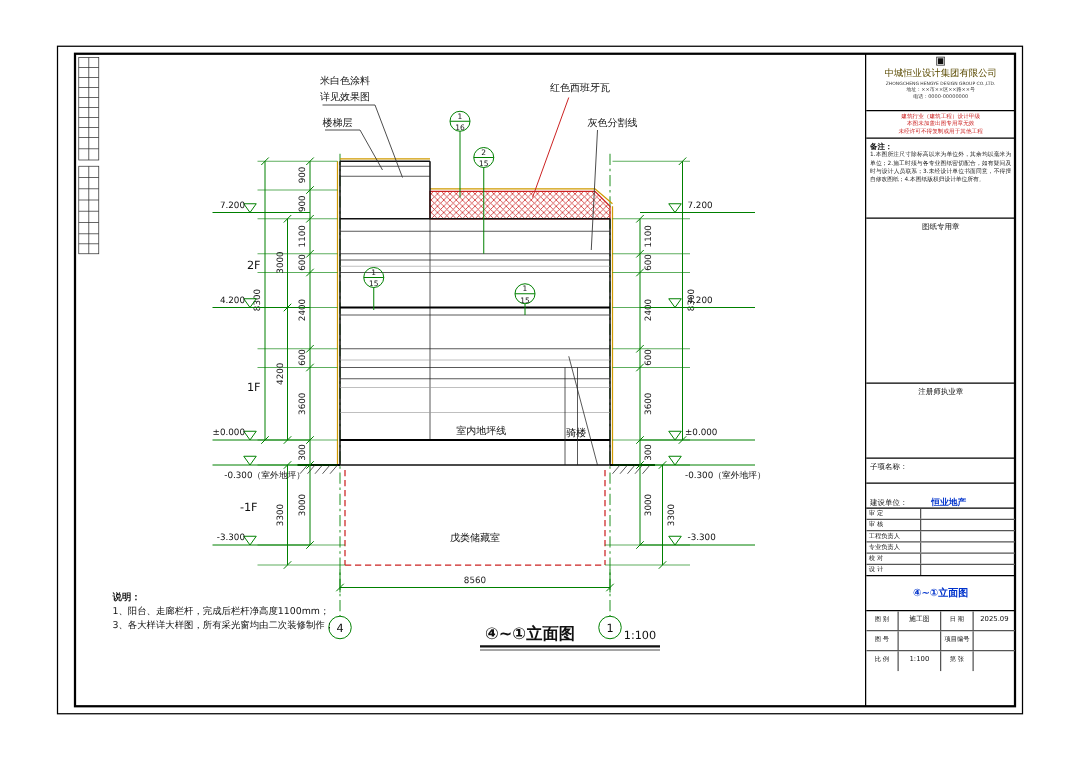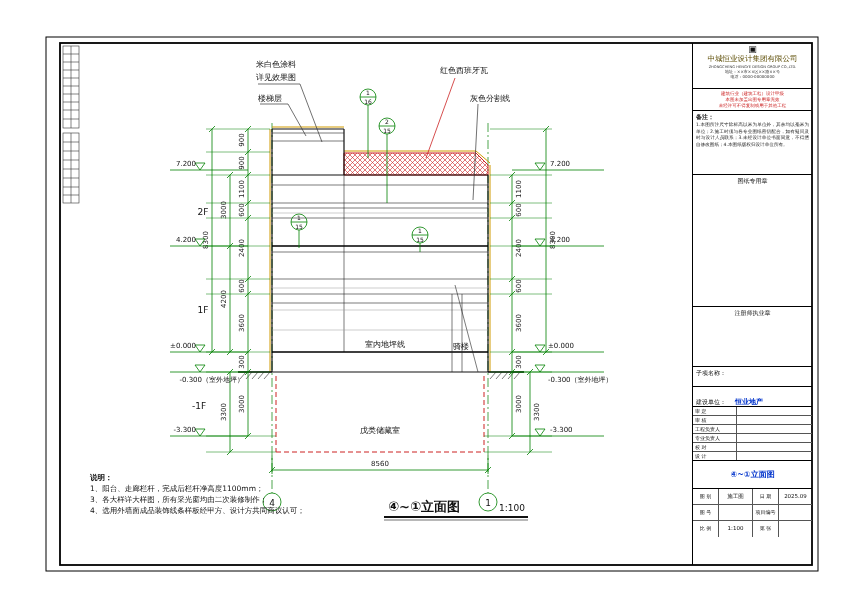--- a/index.html
+++ b/index.html
@@ -49,21 +49,21 @@
   .remark .rl{font-size:6px;font-weight:bold;}
   .remark .rt{font-size:4.6px;line-height:6.5px;color:#222;text-align:justify;}
   .stampA{height:132px;padding-top:2px;text-align:center;font-size:6px;}
   .stampB{height:60px;padding-top:2px;text-align:center;font-size:6px;}
   .fld{padding:2px 3px;}
   .fld .lab{font-size:6px;}
   .fld .val{font-size:7px;color:#0033cc;text-align:center;font-weight:bold;}
   .proj{height:28px;}
   .sub{height:20px;}
   .cli{height:20px;}
-  .cli .val{display:inline;margin-left:4px;}
+  .cli .val{display:inline;margin-left:14px;}
   .pers{height:54px;}
   .prow{display:flex;height:9px;border-bottom:0.5px solid #555;box-sizing:border-box;}
   .prow:last-child{border-bottom:none;}
   .prow .pl{width:44px;border-right:0.5px solid #555;font-size:5px;line-height:8.5px;
             padding-left:2px;box-sizing:border-box;}
   .prow .pv{flex:1;font-size:5px;line-height:8.5px;padding-left:2px;}
   .dname{height:28px;display:flex;align-items:center;justify-content:center;}
   .dname .val{font-size:8px;color:#0033cc;font-weight:bold;}
   .bgrid{height:48px;border-bottom:none !important;}
   .brow{display:flex;height:16px;border-bottom:0.5px solid #555;box-sizing:border-box;}
@@ -214,21 +214,20 @@
     <path d="M384 517 H528" stroke="#111" stroke-width="1.8" fill="none"></path>
     <path d="M384 520 H528" stroke="#111" stroke-width="0.6" fill="none"></path>
   </g>
 </svg>
 
 
 <div class="notes">
   <div class="nt">说明：</div>
   <div>1、阳台、走廊栏杆，完成后栏杆净高度1100mm；</div>
   <div>3、各大样详大样图，所有采光窗均由二次装修制作；</div>
-  <div>4、选用外墙面成品装饰线条样板经甲方、设计方共同商议认可；</div>
 </div>
 
 
 <div class="panel">
   <section class="hd">
     <div class="logo">▣</div>
     <div class="cn">中城恒业设计集团有限公司</div>
     <div class="en">ZHONGCHENG HENGYE DESIGN GROUP CO.,LTD.</div>
     <div class="ad">地址：××市××区××路××号</div>
     <div class="ad">电话：0000-00000000</div>

